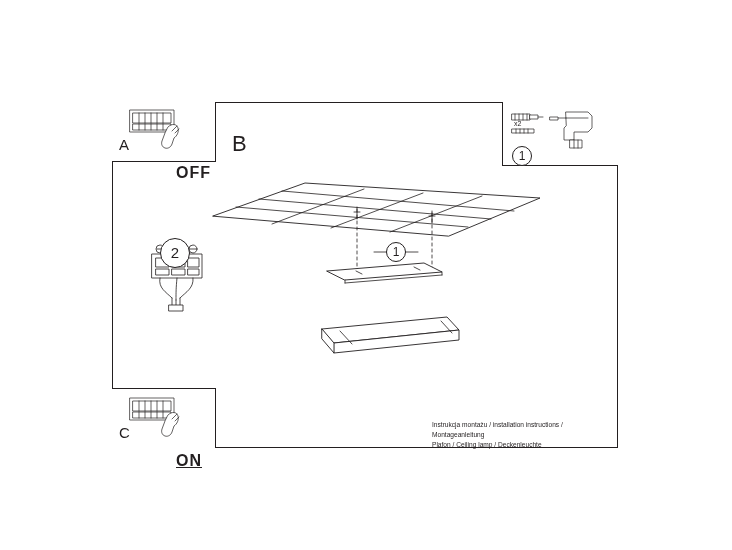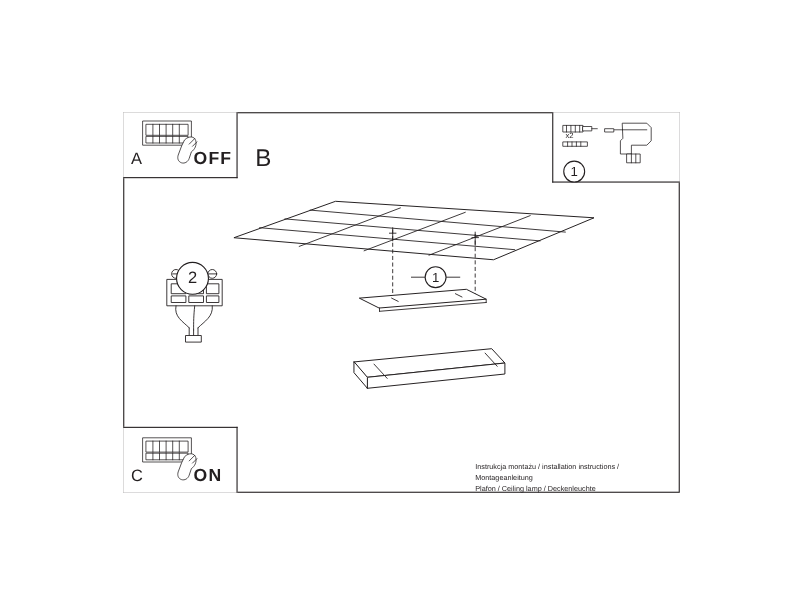--- a/index.html
+++ b/index.html
@@ -51,20 +51,21 @@
     position: absolute;
     font-size: 22px;
     color: #231f20;
   }
   .state {
     position: absolute;
     font-size: 16px;
     font-weight: 700;
     color: #231f20;
     letter-spacing: 1px;
+    margin-top: 28px;
   }
   .circle-num {
     position: absolute;
     width: 20px;
     height: 20px;
     border: 1px solid #231f20;
     border-radius: 50%;
     box-sizing: border-box;
     font-size: 12px;
     line-height: 18px;
@@ -197,21 +198,21 @@
         <line x1="163" y1="412" x2="163" y2="418"></line>
       </g>
       <g>
         <path d="M168 415 c4,-4 9,-3 10,1 c1,4 -1,8 -4,10 l-2,6 c-1,3 -4,5 -7,4 c-3,-1 -4,-4 -3,-7 l3,-8 z" fill="#ffffff"></path>
         <path d="M172 419 l5,-5"></path>
         <path d="M175 421 l4,-4"></path>
       </g>
     </g>
   </svg>
   <div class="lbl" style="left:119px; top:424px;">C</div>
-  <div class="state" style="left:176px; top:424px;">ON</div>
+  <div class="state" style="left:176px; top:424px;text-decoration:underline;">ON</div>
 
   <div class="lbl-big" style="left:232px; top:131px;">B</div>
 
   <div class="corner-box" id="box-1"></div>
   <svg class="abs-svg" width="732" height="550">
     <g fill="none" stroke="#231f20" stroke-width="0.7" stroke-linejoin="round" stroke-linecap="round">
 
       <g>
         <path d="M512 114 l18,0 l0,6 l-18,0 z" fill="#ffffff"></path>
         <line x1="515" y1="114" x2="515" y2="120"></line>

